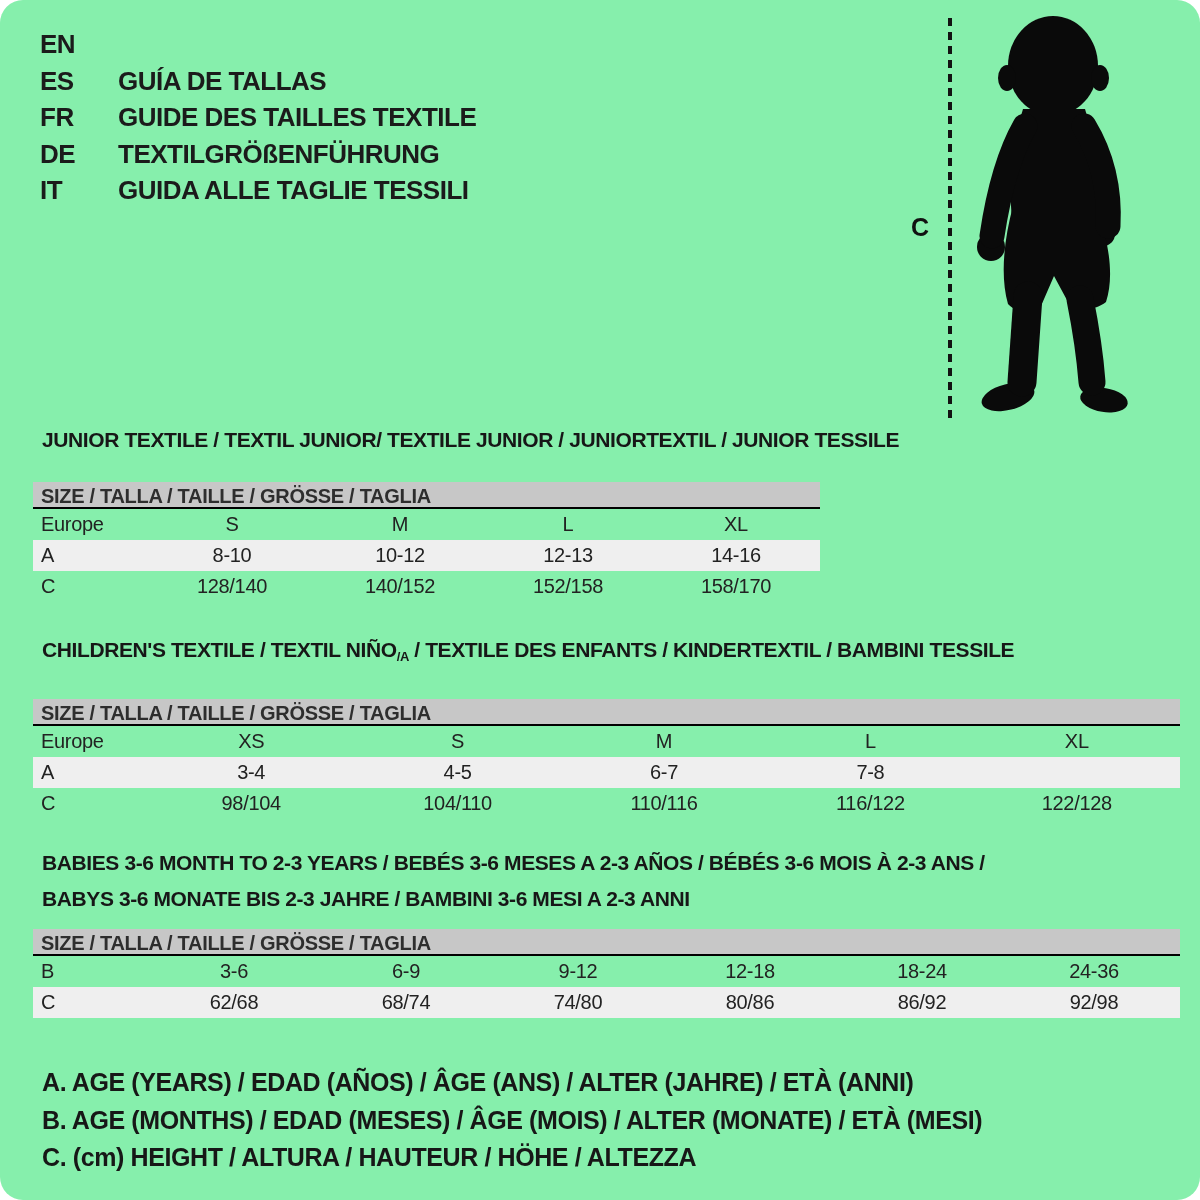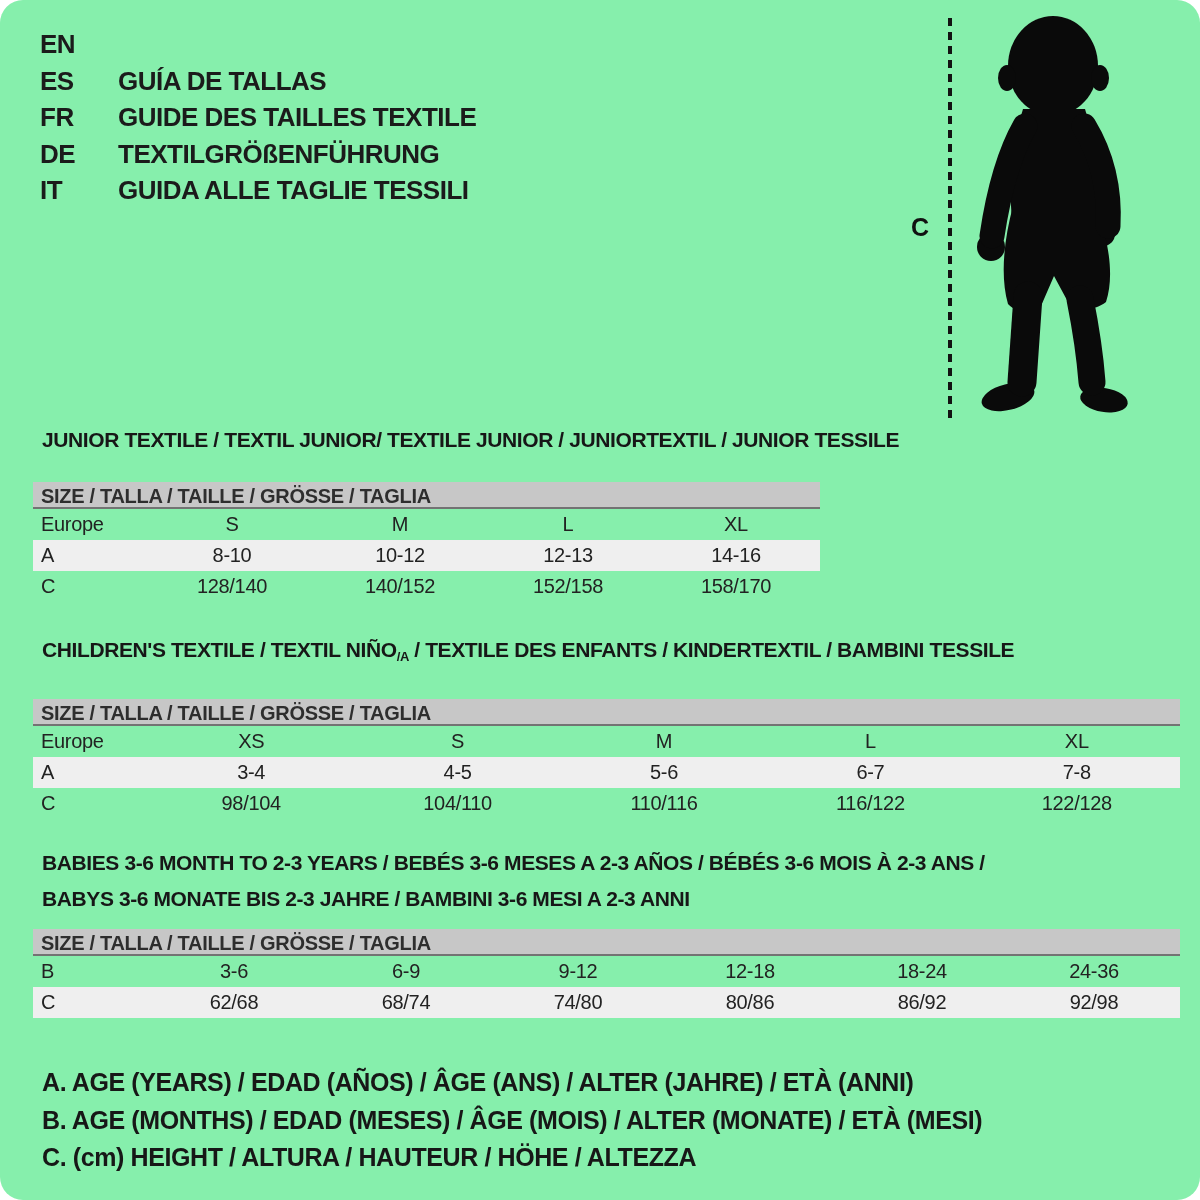--- a/index.html
+++ b/index.html
@@ -32,21 +32,21 @@
   .section { position: absolute; left: 33px; }
   .section-title { font-weight: bold; font-size: 21px; letter-spacing: -0.4px;
                    line-height: 24px; margin: 0 0 30px 9px; white-space: nowrap; color: #171717; }
   .subscript { font-size: 13px; vertical-align: -4px; }
   .section--junior   { top: 428px; width: 787px; }
   .section--children { top: 638px; width: 1147px; }
   .section--babies   { top: 845px; width: 1147px; }
   .section--babies .section-title { line-height: 36px; margin-bottom: 12px; }
 
   .thead { height: 27px; line-height: 28px; background: #c7c7c7;
-           border-bottom: 2px solid #737373; padding-left: 8px;
+           border-bottom: 2px solid #000000; padding-left: 8px;
            font-weight: bold; font-size: 20px; color: #2e2e2e;
            letter-spacing: -0.3px; box-sizing: border-box; }
   .trow { display: grid; height: 31px; line-height: 31px;
           font-size: 20px; color: #222222; letter-spacing: -0.3px; }
   .trow.shaded { background: #efefef; }
   .cols-j { grid-template-columns: 115px repeat(4, 1fr); }
   .cols-c { grid-template-columns: 115px repeat(5, 1fr); }
   .cols-b { grid-template-columns: 115px repeat(6, 1fr); }
   .cell { text-align: center; overflow: hidden; }
   .cell.label { text-align: left; padding-left: 8px; }
@@ -144,21 +144,20 @@
         <div class="cell">XS</div>
         <div class="cell">S</div>
         <div class="cell">M</div>
         <div class="cell">L</div>
         <div class="cell">XL</div>
       </div>
       <div class="trow cols-c shaded">
         <div class="cell label">A</div>
         <div class="cell">3-4</div>
         <div class="cell">4-5</div>
-        <div class="cell">5-6</div>
         <div class="cell">6-7</div>
         <div class="cell">7-8</div>
       </div>
       <div class="trow cols-c">
         <div class="cell label">C</div>
         <div class="cell">98/104</div>
         <div class="cell">104/110</div>
         <div class="cell">110/116</div>
         <div class="cell">116/122</div>
         <div class="cell">122/128</div>

